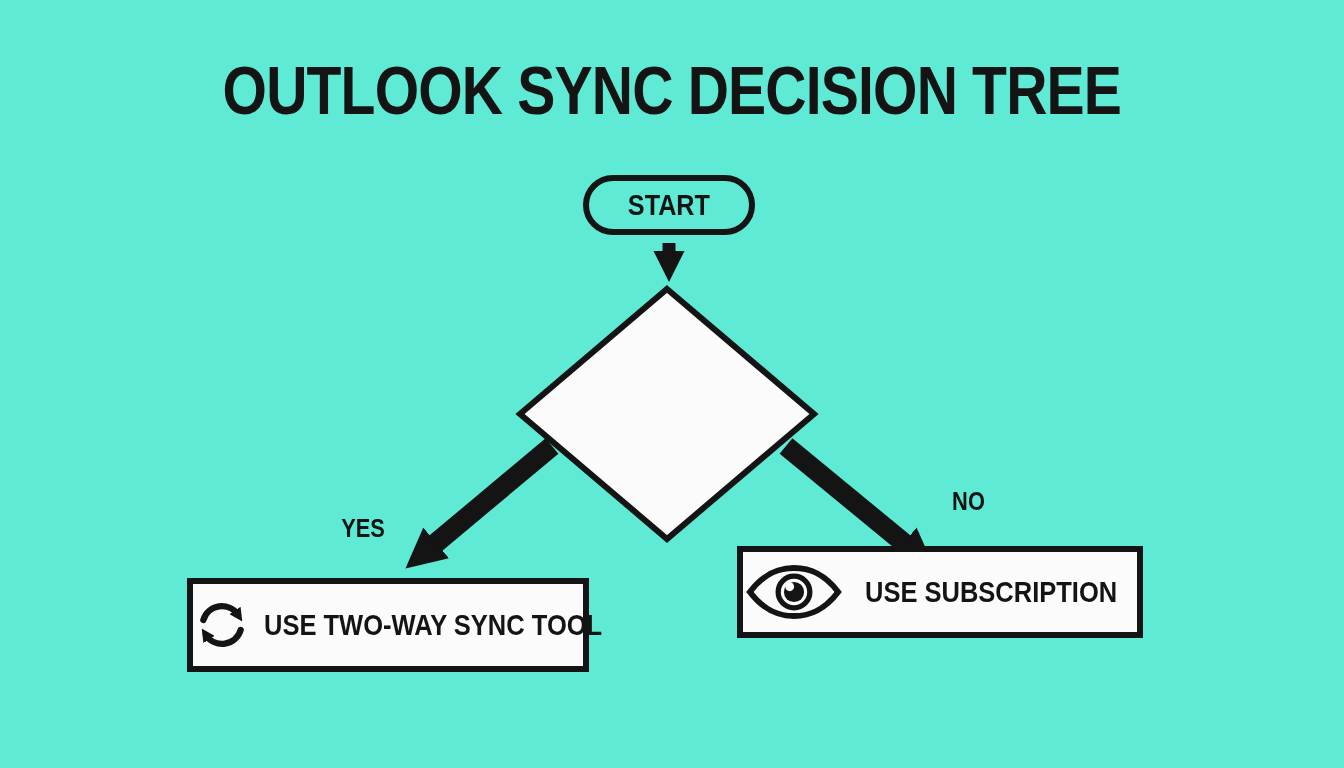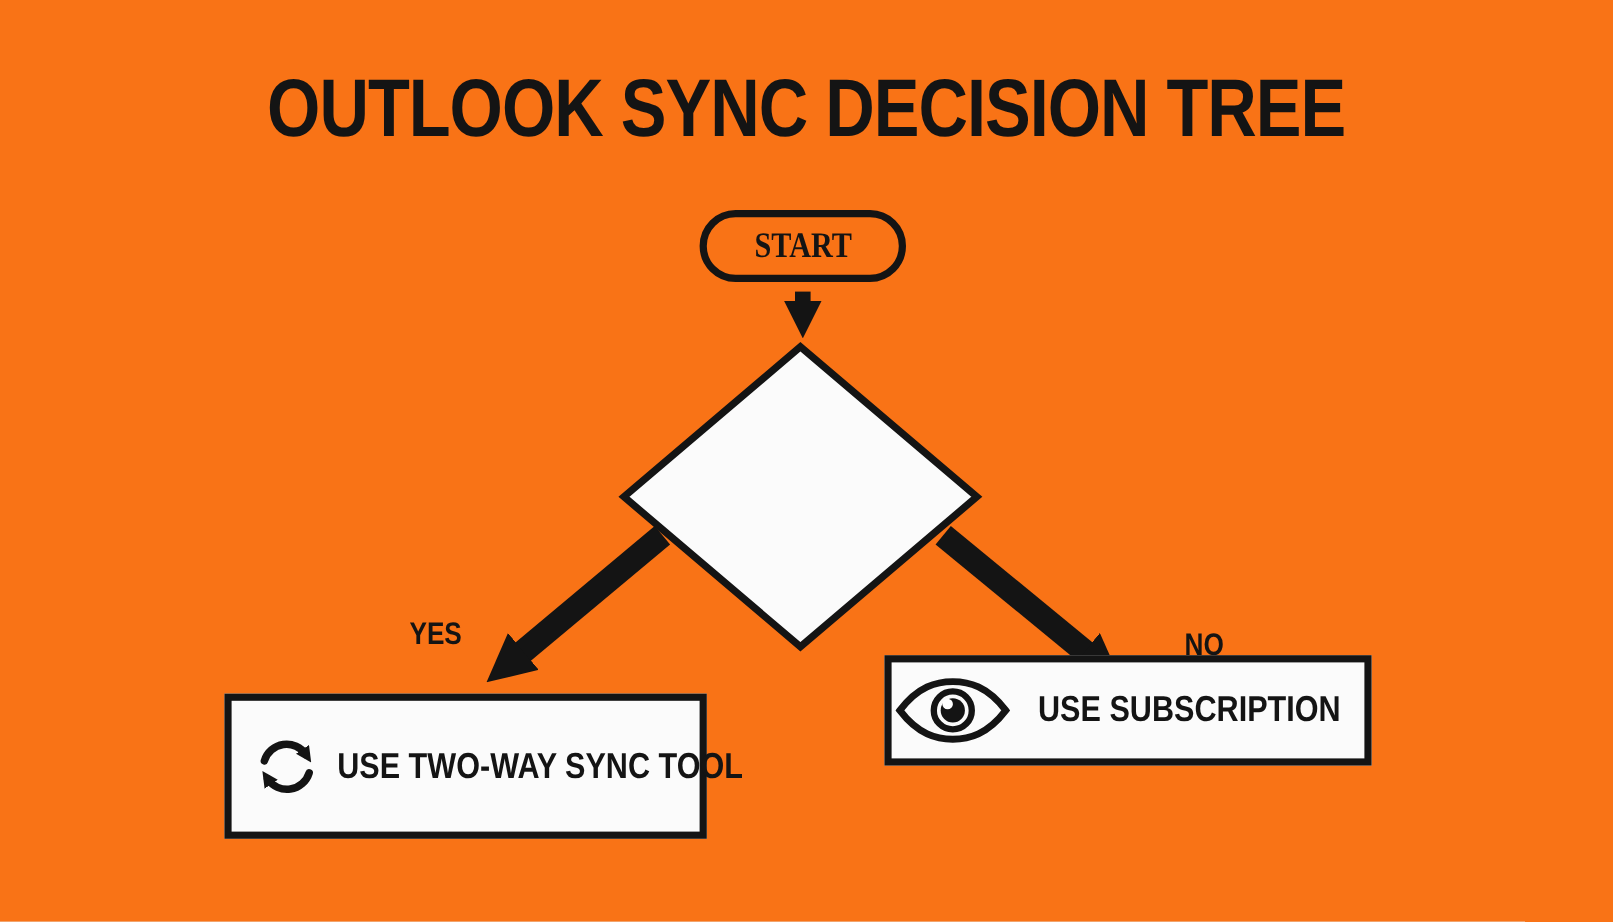--- a/index.html
+++ b/index.html
@@ -4,21 +4,21 @@
 <style>
   html,body{margin:0;padding:0;}
   body{
     background:#e8e8e8;
     font-family:"Liberation Sans","DejaVu Sans",sans-serif;
   }
   .canvas{
     position:relative;
     width:1344px;
     height:768px;
-    background:#f97316;
+    background:#5eead4;
     overflow:hidden;
     color:#141414;
   }
   .abs{position:absolute;}
   .txt{font-weight:700;color:#141414;line-height:1;}
   
   .cx{display:inline-block;transform:scaleX(0.84);transform-origin:center;white-space:nowrap;}
   .cx-left{display:inline-block;transform:scaleX(0.85);transform-origin:left center;white-space:nowrap;}
 
   .title{
@@ -26,40 +26,39 @@
     text-align:center;
     font-size:68px;letter-spacing:-1px;
   }
 
   .start-pill{
     left:583px;top:175px;width:172px;height:60px;
     border:6px solid #141414;border-radius:34px;
     box-sizing:border-box;
     display:flex;align-items:center;justify-content:center;
     font-size:30px;
-    font-family:Liberation Serif, serif;
   }
 
   .decision-text{
     left:517px;top:397px;width:300px;
     text-align:center;font-size:30px;
   }
 
   .branch-label{font-size:26px;text-align:center;width:110px;}
   .yes-label{left:308px;top:515px;}
-  .no-label{left:913px;top:524px;text-align:right;}
+  .no-label{left:913px;top:488px;}
 
   .result-box{
     border:6px solid #141414;
     box-sizing:border-box;
     background:#fbfbfb;
     display:flex;align-items:center;
     font-size:30px;
   }
-  .box-yes{left:187px;top:578px;width:402px;height:121px;padding-left:17px;}
+  .box-yes{left:187px;top:578px;width:402px;height:94px;padding-left:0;}
   .box-yes .icon-wrap{width:58px;height:58px;margin-right:13px;flex:0 0 auto;}
   .box-no{left:737px;top:546px;width:406px;height:92px;padding-left:3px;}
   .box-no .icon-wrap{width:96px;height:58px;margin-right:23px;flex:0 0 auto;}
   .icon-wrap{display:flex;align-items:center;justify-content:center;}
   .icon-wrap svg{display:block;}
 
   .flow-layer{left:0;top:0;width:1344px;height:768px;pointer-events:none;}
 </style>
 </head>
 <body>

